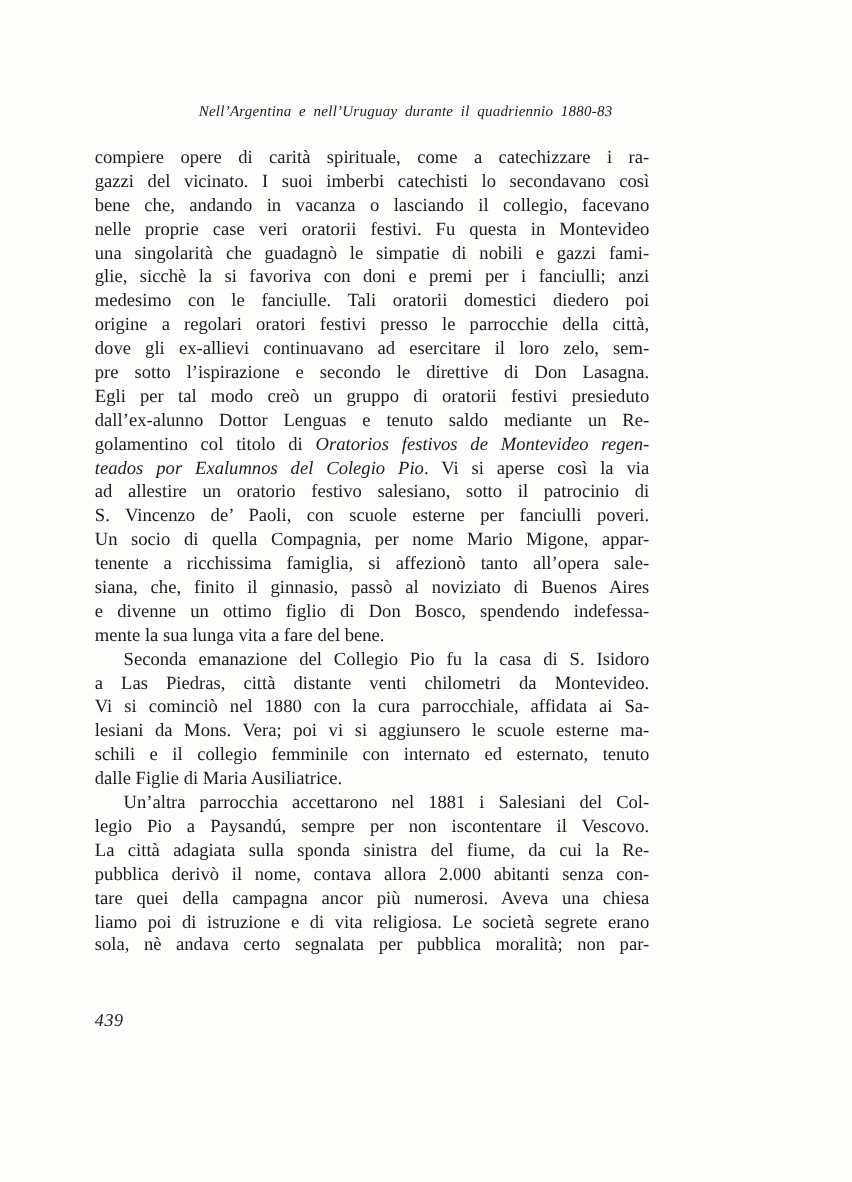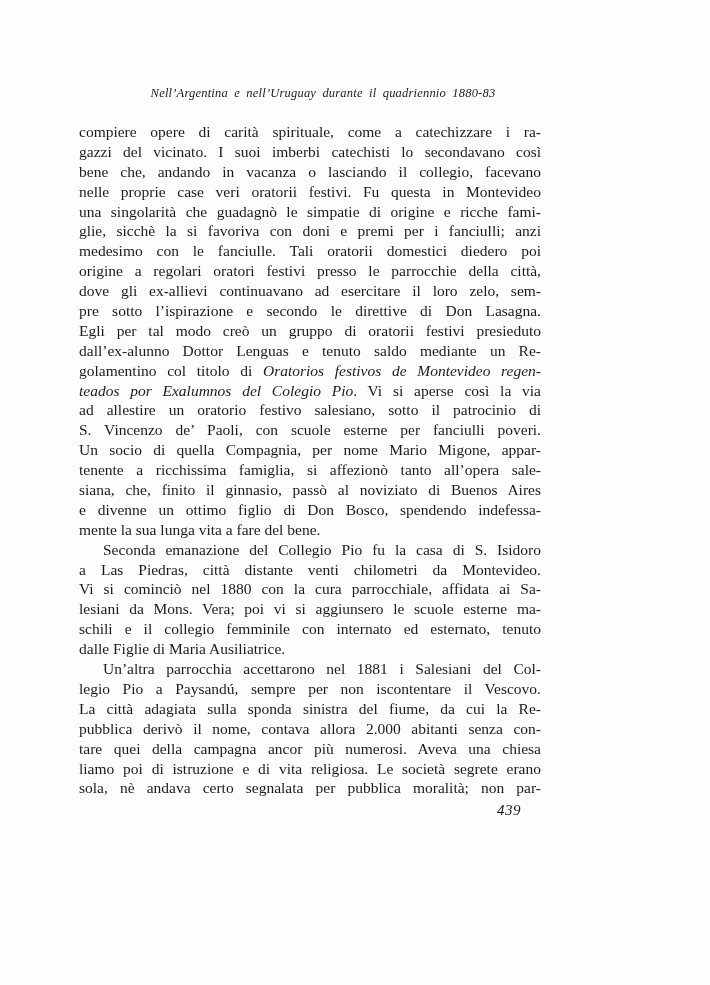--- a/index.html
+++ b/index.html
@@ -12,21 +12,21 @@
     width: 710px;
     height: 985px;
     background: var(--paper, #fdfdfc);
     color: var(--ink, #1b1b1b);
     font-family: "Liberation Serif", "DejaVu Serif", serif;
     overflow: hidden;
   }
   .running-header {
     position: absolute;
     top: 86px;
-    left: 92px;
+    left: 107px;
     width: 462px;
     text-align: center;
     font-style: italic;
     font-size: 12.5px;
     letter-spacing: 0.2px;
     word-spacing: 3px;
     white-space: nowrap;
   }
   .text-block {
     position: absolute;
@@ -47,41 +47,41 @@
     text-indent: 24px;
   }
   .line.para-end {
     text-align-last: left;
   }
   .italic {
     font-style: italic;
   }
   .page-number {
     position: absolute;
-    top: 802px;
+    top: 843px;
     left: 79px;
     width: 442px;
-    text-align: right;
+    text-align: left;
     font-style: italic;
     font-size: 15px;
     letter-spacing: 0.5px;
   }
 </style>
 </head>
 <body>
 
 <div class="page" style="--ink: #1b1b1b; --paper: #fdfdfc;">
   <div class="running-header">Nell’Argentina e nell’Uruguay durante il quadriennio 1880-83</div>
 
   <div class="text-block" id="text-block">
       <div class="line"><span>compiere opere di carità spirituale, come a catechizzare i ra-</span></div>
       <div class="line"><span>gazzi del vicinato. I suoi imberbi catechisti lo secondavano così</span></div>
       <div class="line"><span>bene che, andando in vacanza o lasciando il collegio, facevano</span></div>
       <div class="line"><span>nelle proprie case veri oratorii festivi. Fu questa in Montevideo</span></div>
-      <div class="line"><span>una singolarità che guadagnò le simpatie di origine e ricche fami-</span></div>
+      <div class="line"><span>una singolarità che guadagnò le simpatie di nobili e gazzi fami-</span></div>
       <div class="line"><span>glie, sicchè la si favoriva con doni e premi per i fanciulli; anzi</span></div>
       <div class="line"><span>medesimo con le fanciulle. Tali oratorii domestici diedero poi</span></div>
       <div class="line"><span>origine a regolari oratori festivi presso le parrocchie della città,</span></div>
       <div class="line"><span>dove gli ex-allievi continuavano ad esercitare il loro zelo, sem-</span></div>
       <div class="line"><span>pre sotto l’ispirazione e secondo le direttive di Don Lasagna.</span></div>
       <div class="line"><span>Egli per tal modo creò un gruppo di oratorii festivi presieduto</span></div>
       <div class="line"><span>dall’ex-alunno Dottor Lenguas e tenuto saldo mediante un Re-</span></div>
       <div class="line"><span>golamentino col titolo di </span><span class="italic">Oratorios festivos de Montevideo regen-</span></div>
       <div class="line"><span class="italic">teados por Exalumnos del Colegio Pio</span><span>. Vi si aperse così la via</span></div>
       <div class="line"><span>ad allestire un oratorio festivo salesiano, sotto il patrocinio di</span></div>

